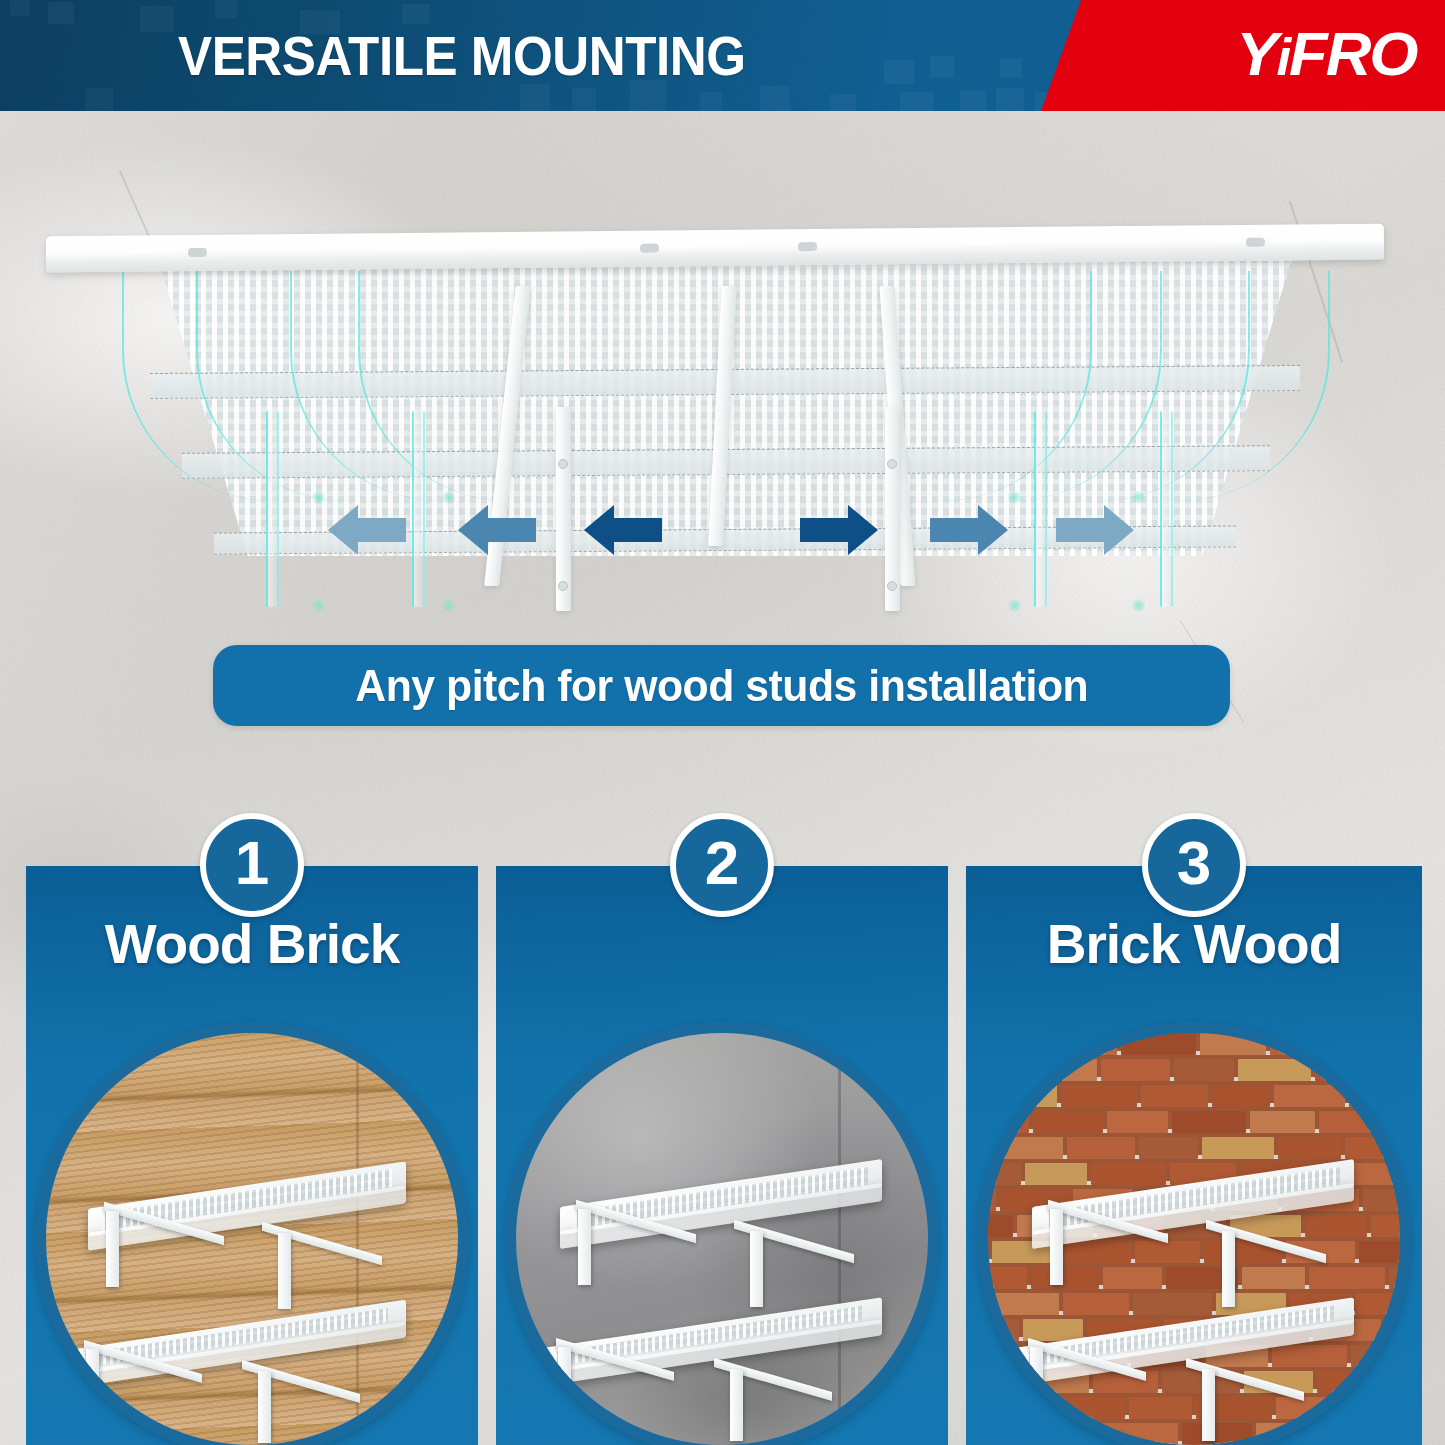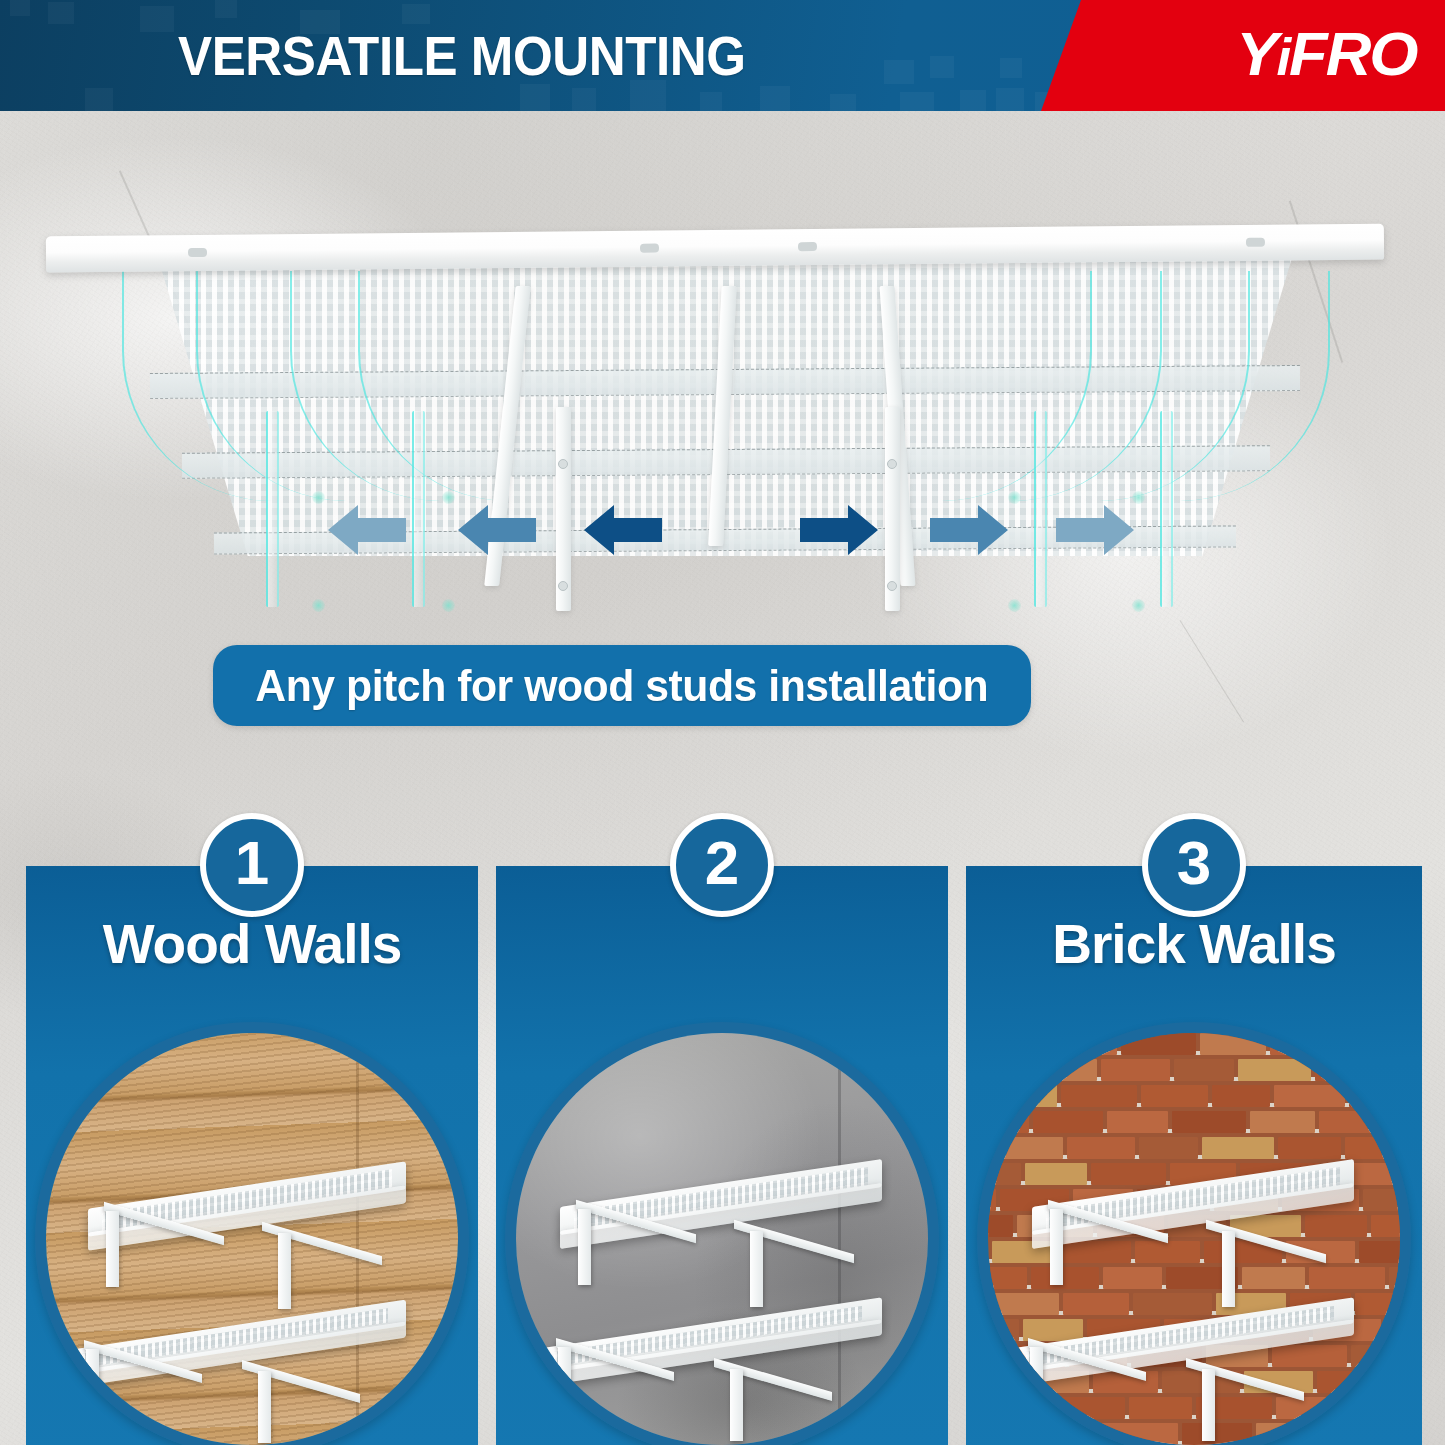--- a/index.html
+++ b/index.html
@@ -176,21 +176,21 @@
   }
 
   
   .arrow { position: absolute; width: 78px; height: 54px; }
   .arrow svg { width: 100%; height: 100%; display: block; }
 
   
   .pill {
     position: absolute;
     left: 213px; top: 645px;
-    width: 818px; height: 81px;
+    width: 1017px; height: 81px;
     background: #1270ab;
     border-radius: 24px;
     display: flex;
     align-items: center;
     justify-content: center;
     box-shadow: 0 2px 6px rgba(0,0,0,.12);
   }
   .pill-text {
     font-size: 45px;
     font-weight: bold;
@@ -465,21 +465,21 @@
   <div class="pill">
     <div class="pill-text">Any pitch for wood studs installation</div>
   </div>
 
   <div class="cards">
 
     <div class="card card-1">
       <div class="num-badge">
         <span>1</span>
       </div>
-      <div class="card-title">Wood Walls</div>
+      <div class="card-title">Wood Brick</div>
       <div class="photo-circle">
         <div class="photo-inner wall-wood">
           <div class="wood-seam" style="left:310px;"></div>
 
           <div class="shelf-top" style="left:42px;top:152px;width:318px;height:28px;"></div>
           <div class="shelf-perf" style="left:56px;top:158px;width:290px;height:18px;transform:skewY(-8.5deg);"></div>
           <div class="shelf-top" style="left:42px;top:176px;width:318px;height:18px;opacity:.82;"></div>
           <div class="shelf-brk-arm" style="left:58px;top:186px;width:120px;height:9px;transform:skewY(16deg);"></div>
           <div class="shelf-brk-arm" style="left:216px;top:206px;width:120px;height:9px;transform:skewY(16deg);"></div>
           <div class="shelf-brk" style="left:60px;top:178px;width:13px;height:76px;"></div>
@@ -520,21 +520,21 @@
           <div class="shelf-brk" style="left:42px;top:314px;width:13px;height:72px;"></div>
           <div class="shelf-brk" style="left:214px;top:336px;width:13px;height:72px;"></div>
         </div>
       </div>
     </div>
 
     <div class="card card-3">
       <div class="num-badge">
         <span>3</span>
       </div>
-      <div class="card-title">Brick Walls</div>
+      <div class="card-title">Brick Wood</div>
       <div class="photo-circle">
         <div class="photo-inner wall-brick">
           <div id="brick-layers">
               <div class="brick-row" style="top: 0px;">
                 <div class="brick" style="left: 22px; width: 71px; background: rgb(168, 82, 46);"></div>
                 <div class="brick" style="left: 97px; width: 62px; background: rgb(187, 104, 65);"></div>
                 <div class="brick" style="left: 163px; width: 75px; background: rgb(157, 75, 42);"></div>
                 <div class="brick" style="left: 242px; width: 66px; background: rgb(192, 122, 78);"></div>
                 <div class="brick" style="left: 312px; width: 79px; background: rgb(181, 96, 58);"></div>
                 <div class="brick" style="left: 395px; width: 70px; background: rgb(165, 91, 55);"></div>

